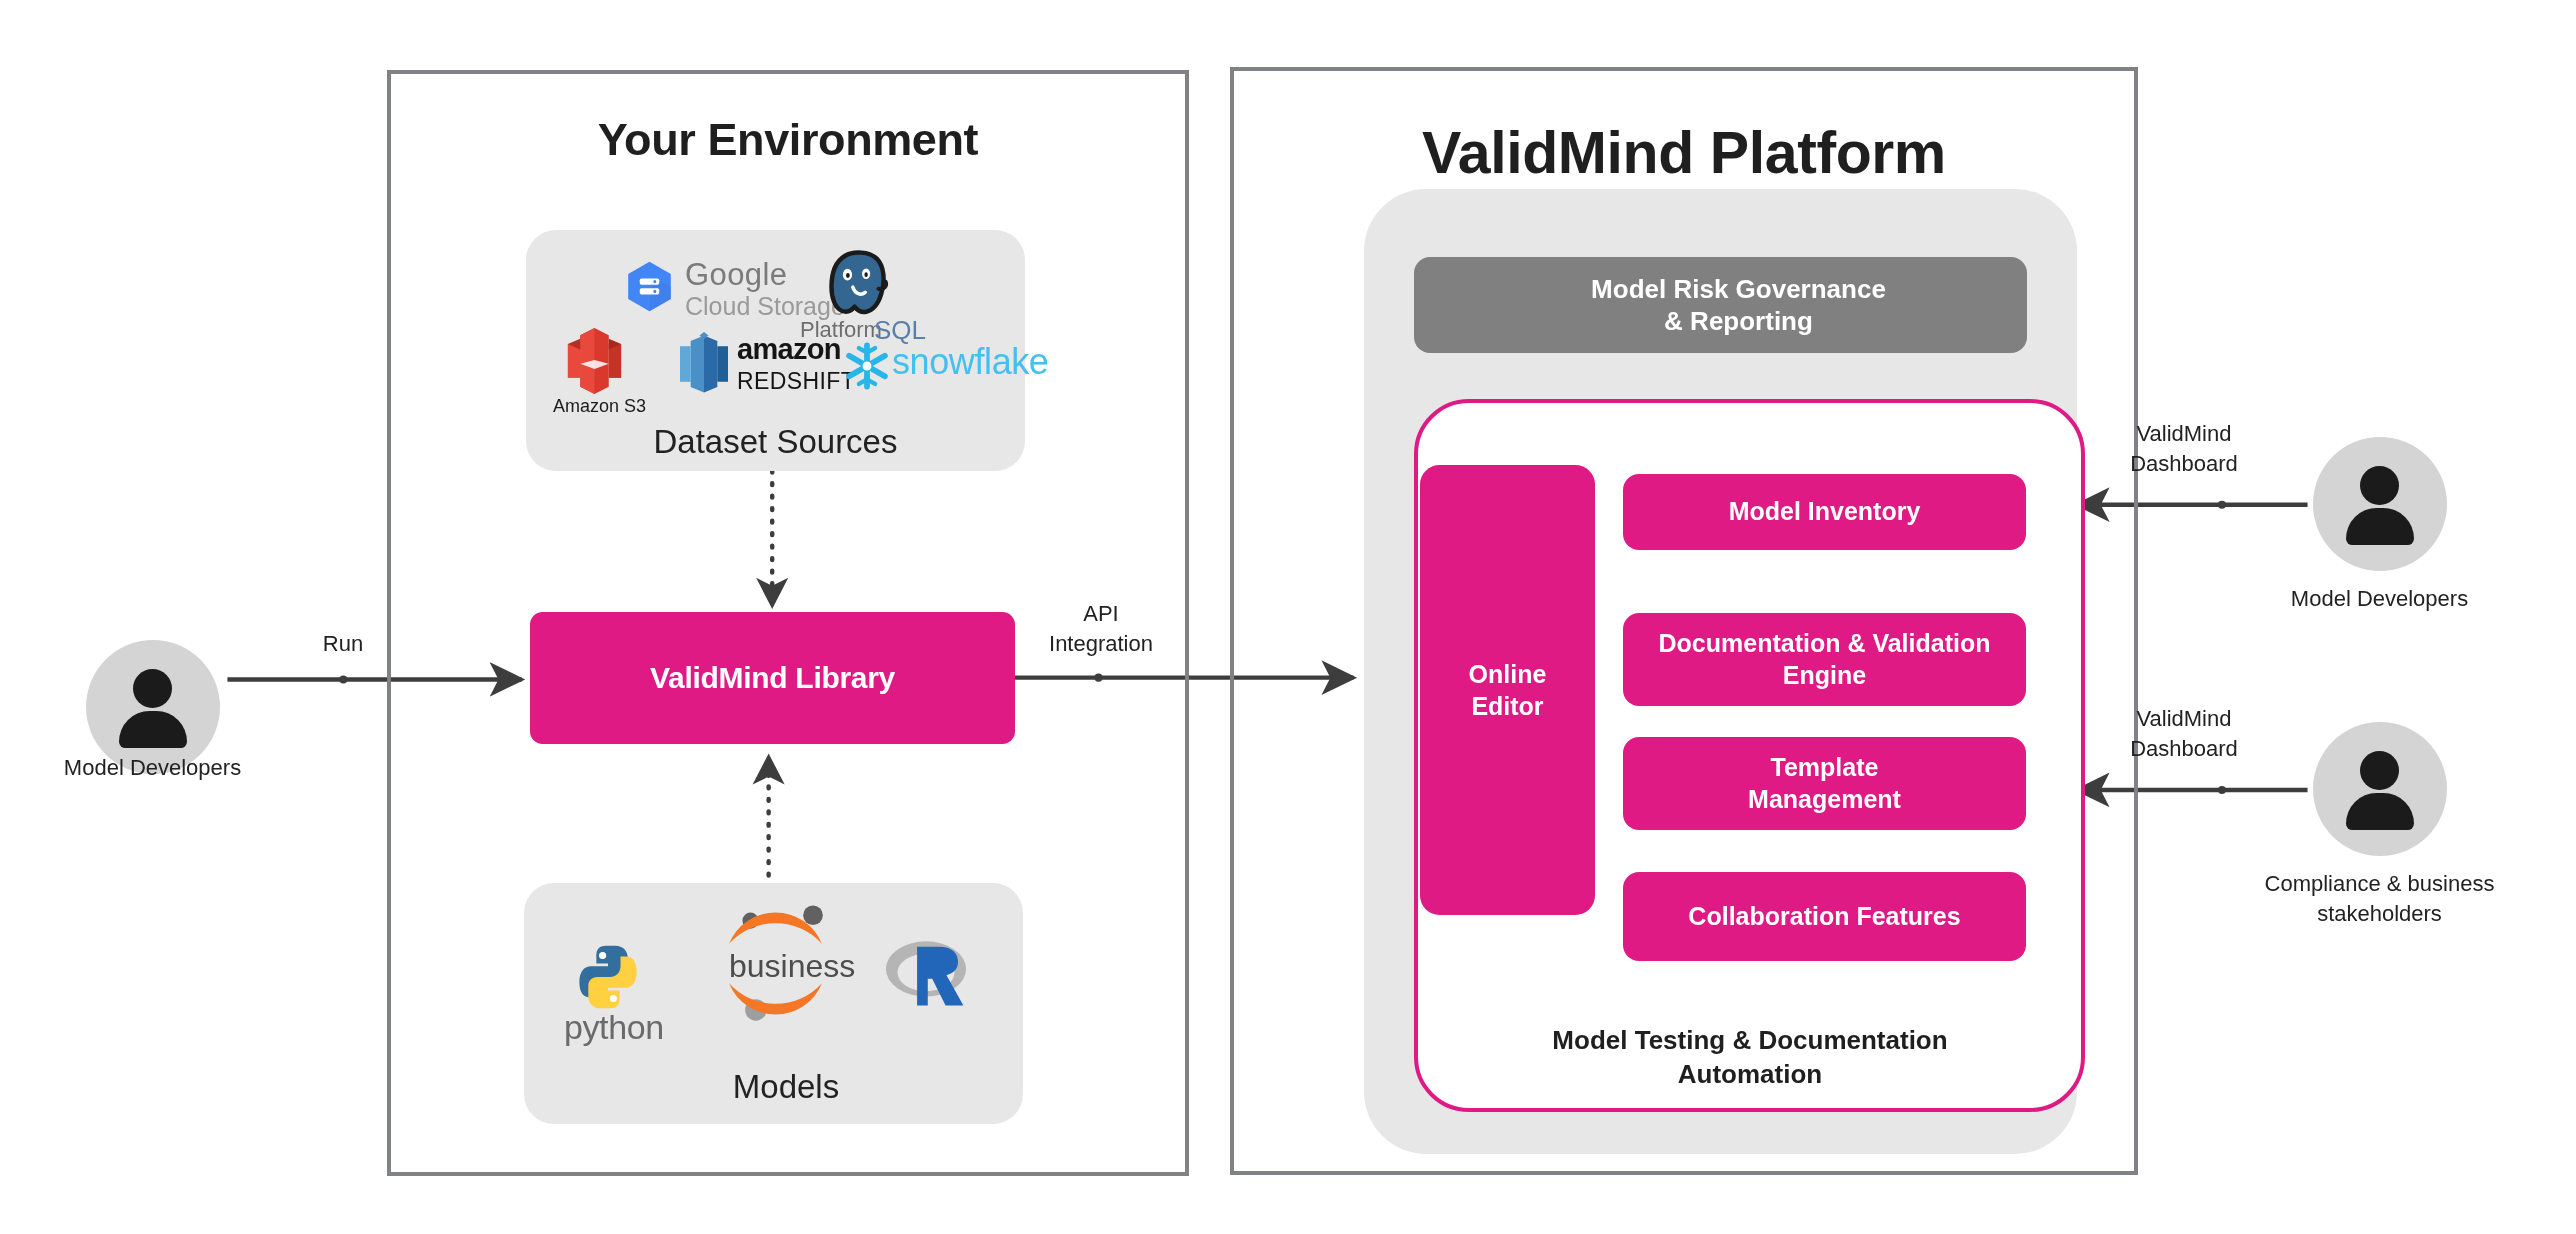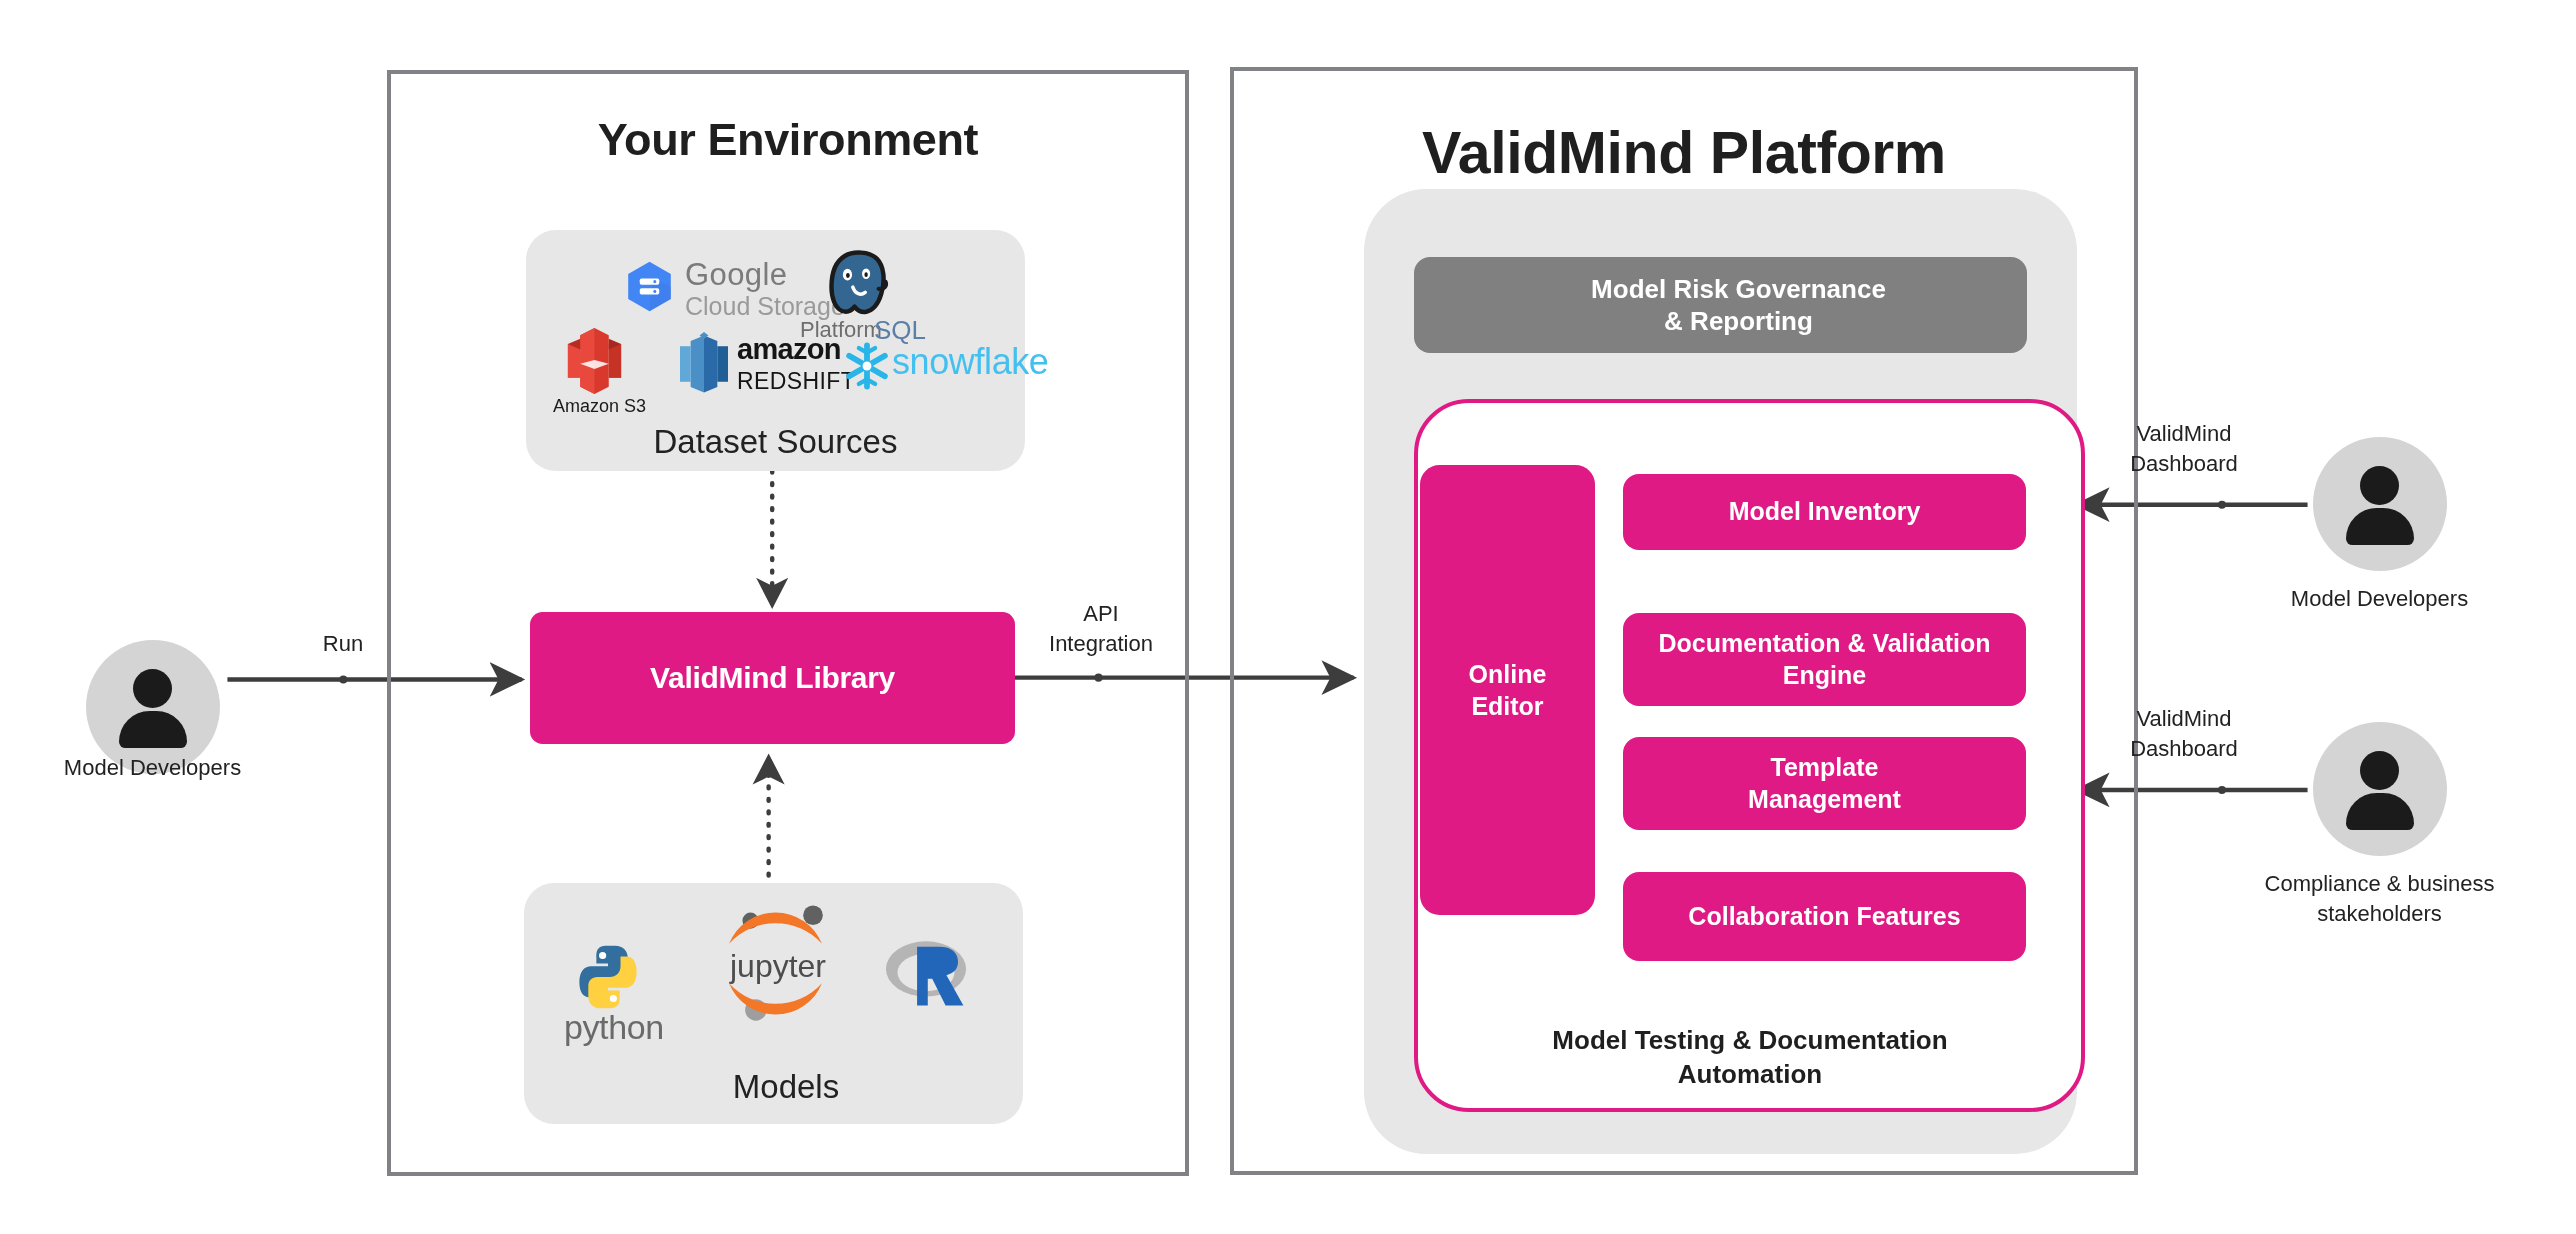--- a/index.html
+++ b/index.html
@@ -331,21 +331,21 @@
 
   <div class="logo" style="left:713px;top:901px;width:125px;height:125px;">
     <svg width="125" height="125" viewBox="0 0 140 140">
       <circle cx="42" cy="22" r="9" fill="#616161"></circle>
       <circle cx="112" cy="16" r="11" fill="#616161"></circle>
       <circle cx="48" cy="122" r="12" fill="#9e9e9e"></circle>
       <path d="M18,48 A56,56 0 0 1 122,48 A70,70 0 0 0 18,48 Z" fill="#f37726"></path>
       <path d="M18,92 A56,56 0 0 0 122,92 A70,70 0 0 1 18,92 Z" fill="#f37726"></path>
     </svg>
   </div>
-  <div class="abs logo-text" style="left:729px;top:948px;width:98px;text-align:center;font-size:32px;color:#4d4d4d;">jupyter</div>
+  <div class="abs logo-text" style="left:729px;top:948px;width:98px;text-align:center;font-size:32px;color:#4d4d4d;">business</div>
 
   <div class="logo" style="left:883px;top:936px;width:86px;height:73px;">
     <svg width="86" height="73" viewBox="0 0 96 82">
       <ellipse cx="48" cy="37" rx="45" ry="31" fill="#b5b5b5"></ellipse>
       <ellipse cx="48" cy="41" rx="32" ry="21" fill="#e7e7e7"></ellipse>
       <path d="M38,12 L63,12 C77,12 84,19 84,29 C84,37 79,42 71,44
                L90,78 L70,78 L55,48 L50,48 L50,78 L38,78 Z" fill="#2266ba"></path>
     </svg>
   </div>
 

